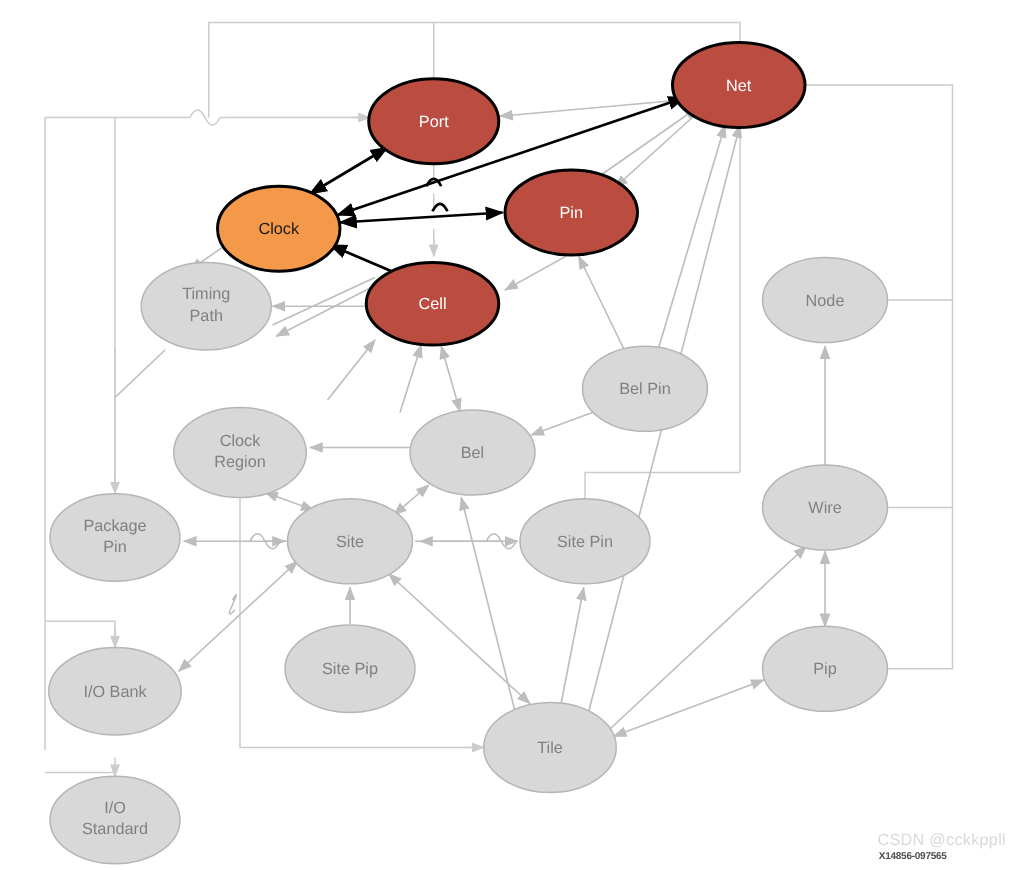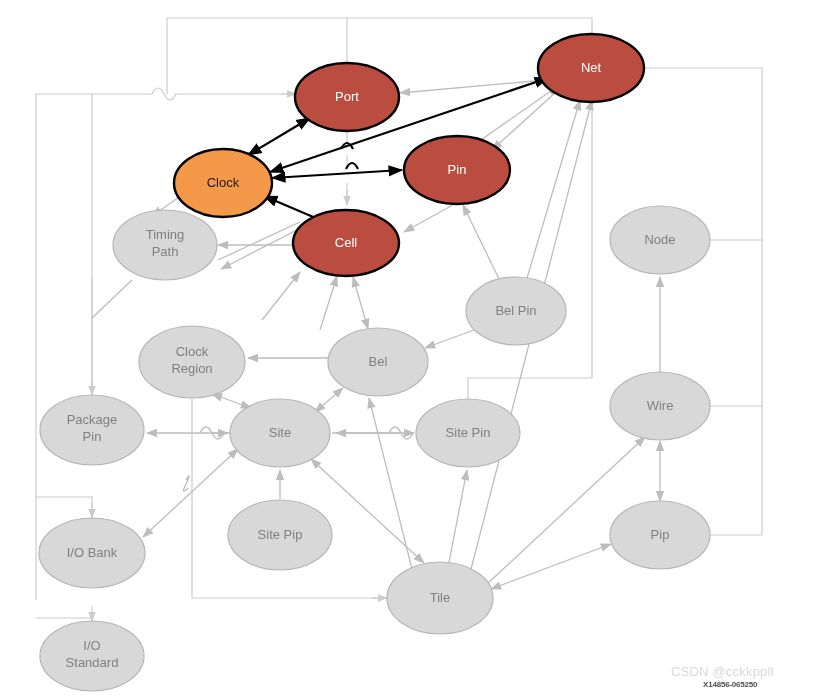--- a/index.html
+++ b/index.html
@@ -293,17 +293,17 @@
 
       <g>
         <ellipse class="node-ellipse-gray" cx="92" cy="656" rx="52" ry="35"></ellipse>
         <text class="node-label-gray" x="92" y="647">I/O</text>
         <text class="node-label-gray" x="92" y="664">Standard</text>
       </g>
 
     </g>
   </svg>
 
-  <div class="watermark-main" style="left:671px; top:664px;">CSDN @cckkppll</div>
-
-  <div class="watermark-code" style="left:703px; top:680px;">X14856-065250</div>
+  <div class="watermark-main" style="left:702px; top:664px;">CSDN @cckkppll</div>
+
+  <div class="watermark-code" style="left:703px; top:680px;">X14856-097565</div>
 
 </div>
 
 </body></html>

